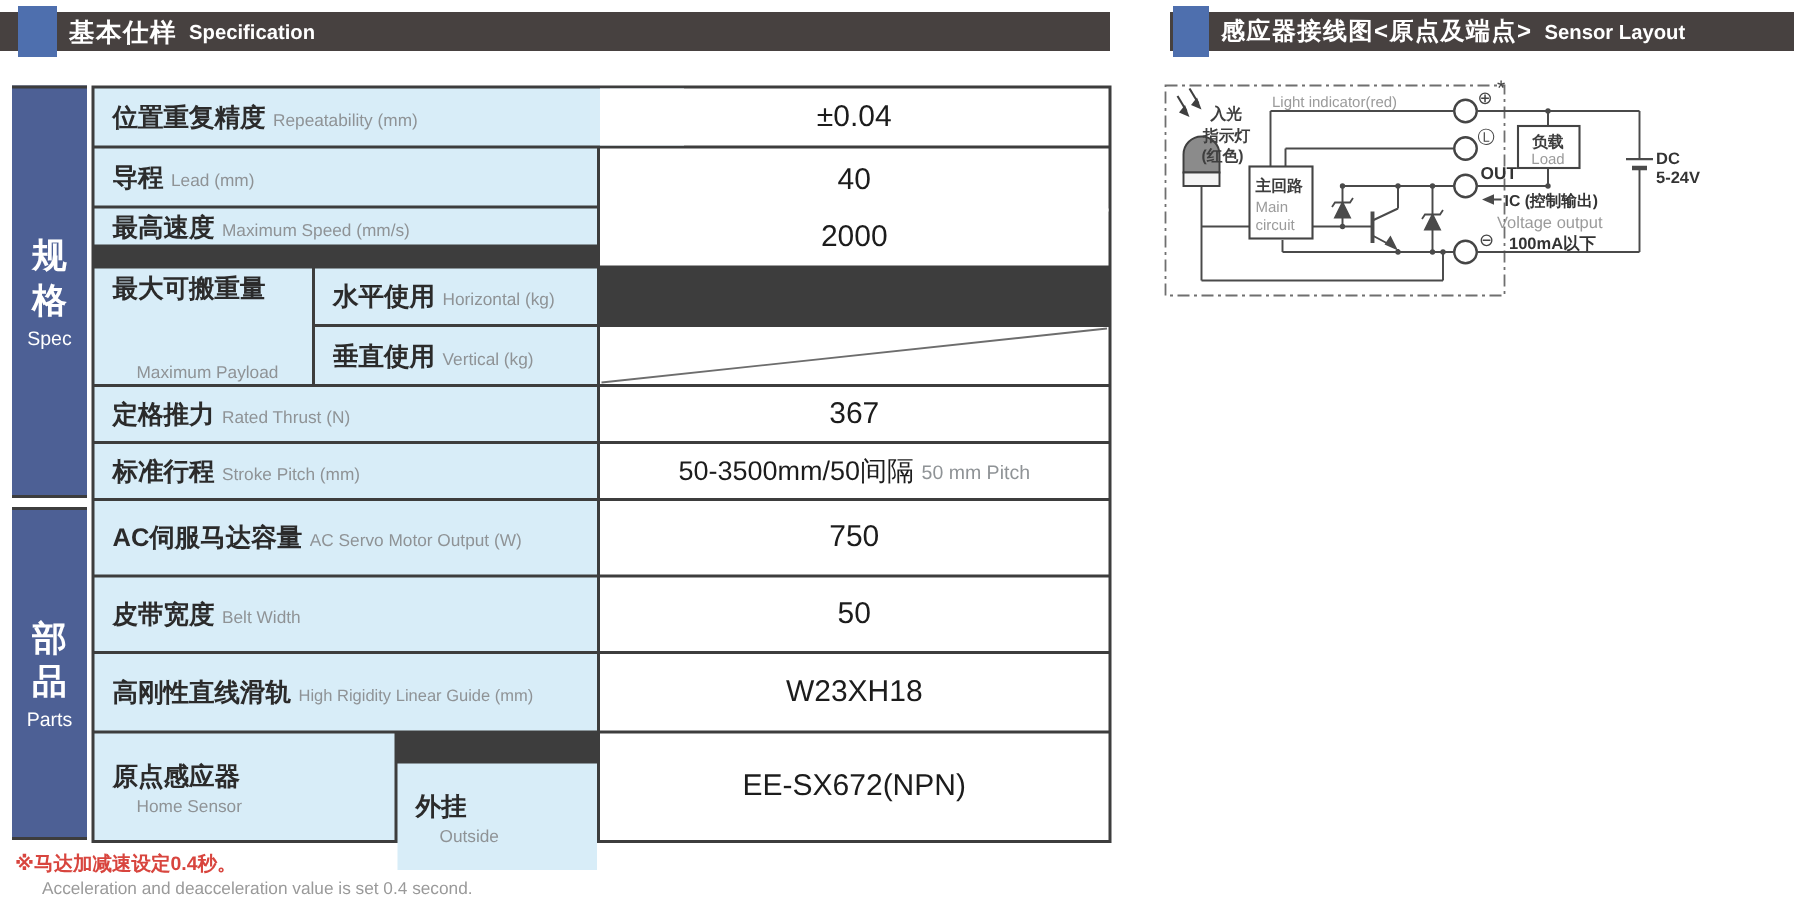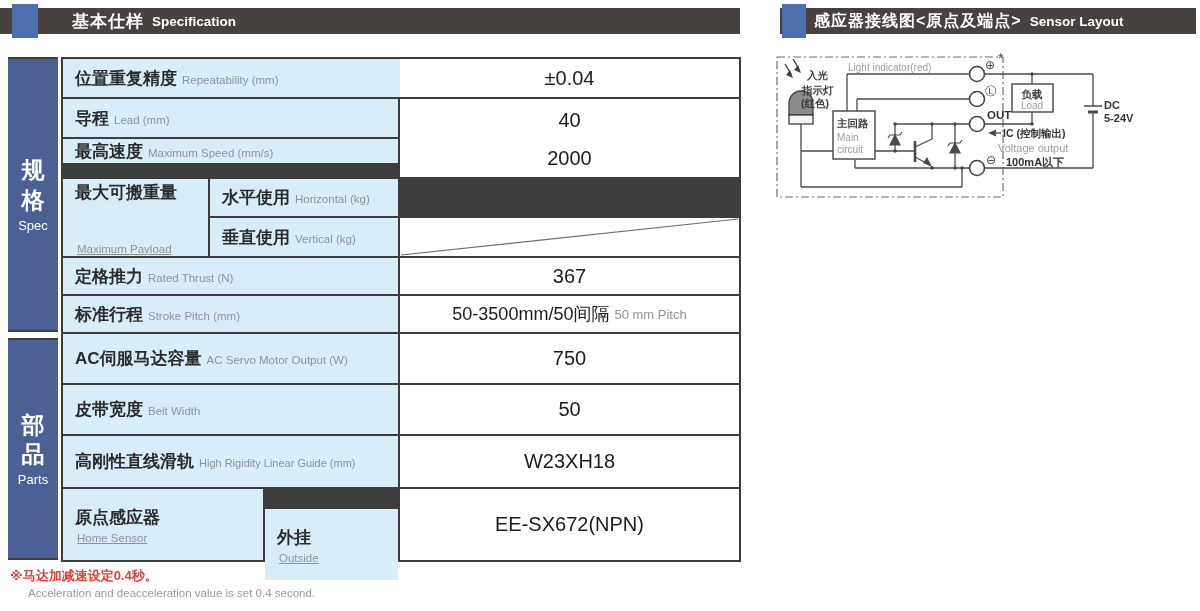--- a/index.html
+++ b/index.html
@@ -15,21 +15,21 @@
   .accent { position:absolute; width:26px; height:34px; background:#4e6fae; }
 
   
   #tbl { position:absolute; left:61px; top:57px; width:680px; height:505px; background:#3d3d3d; }
   .cell { position:absolute; background:#fff; display:flex; align-items:center; overflow:hidden; }
   .lbl  { background:#d8edf8; padding-left:12px; }
   .lbl .line { display:inline; white-space:nowrap; }
   .zh-l { font-weight:bold; font-size:17px; color:#2b2b2b; }
   .en-l { font-size:11.5px; color:#8f9396; margin-left:5px; }
   .stack { flex-direction:column; align-items:flex-start; justify-content:center; }
-  .stack .en-l { margin-left:2px; margin-top:3px;text-decoration:underline; }
+  .stack .en-l { margin-left:16px; margin-top:3px; }
   .val  { justify-content:center; font-size:20px; color:#1c1c1c; text-align:left; }
   .val .sub-en { font-size:13px; color:#8f9396; margin-left:5px; }
   .diag-svg { position:absolute; left:0; top:0; width:100%; height:100%; }
 
   
   .side { position:absolute; left:8px; width:50px; background:#4d6095;
           border-top:2px solid #3d3d3d; border-bottom:2px solid #3d3d3d;
           color:#fff; display:flex; flex-direction:column; align-items:center; justify-content:center; }
   .side .ch { font-size:23px; font-weight:bold; line-height:1.28; }
   .side .en { font-size:13px; margin-top:3px; }
@@ -40,21 +40,21 @@
 
   
   svg text { font-family:"Liberation Sans","DejaVu Sans",sans-serif; }
 </style>
 </head>
 <body>
 
 <div id="stage">
 
   <div class="hbar" style="left:0;top:8px;width:740px;">
-    <span style="margin-left:72px" class="zh">基本仕样</span>
+    <span style="margin-left:46px" class="zh">基本仕样</span>
     <span class="en">Specification</span>
   </div>
   <div class="accent" style="left:12px;top:4px;"></div>
 
   <div class="hbar" style="left:780px;top:8px;width:416px;">
     <span style="margin-left:34px;font-size:16px;" class="zh">感应器接线图&lt;原点及端点&gt;</span>
     <span class="en">Sensor Layout</span>
   </div>
   <div class="accent" style="left:782px;top:4px;width:24px;"></div>
 

